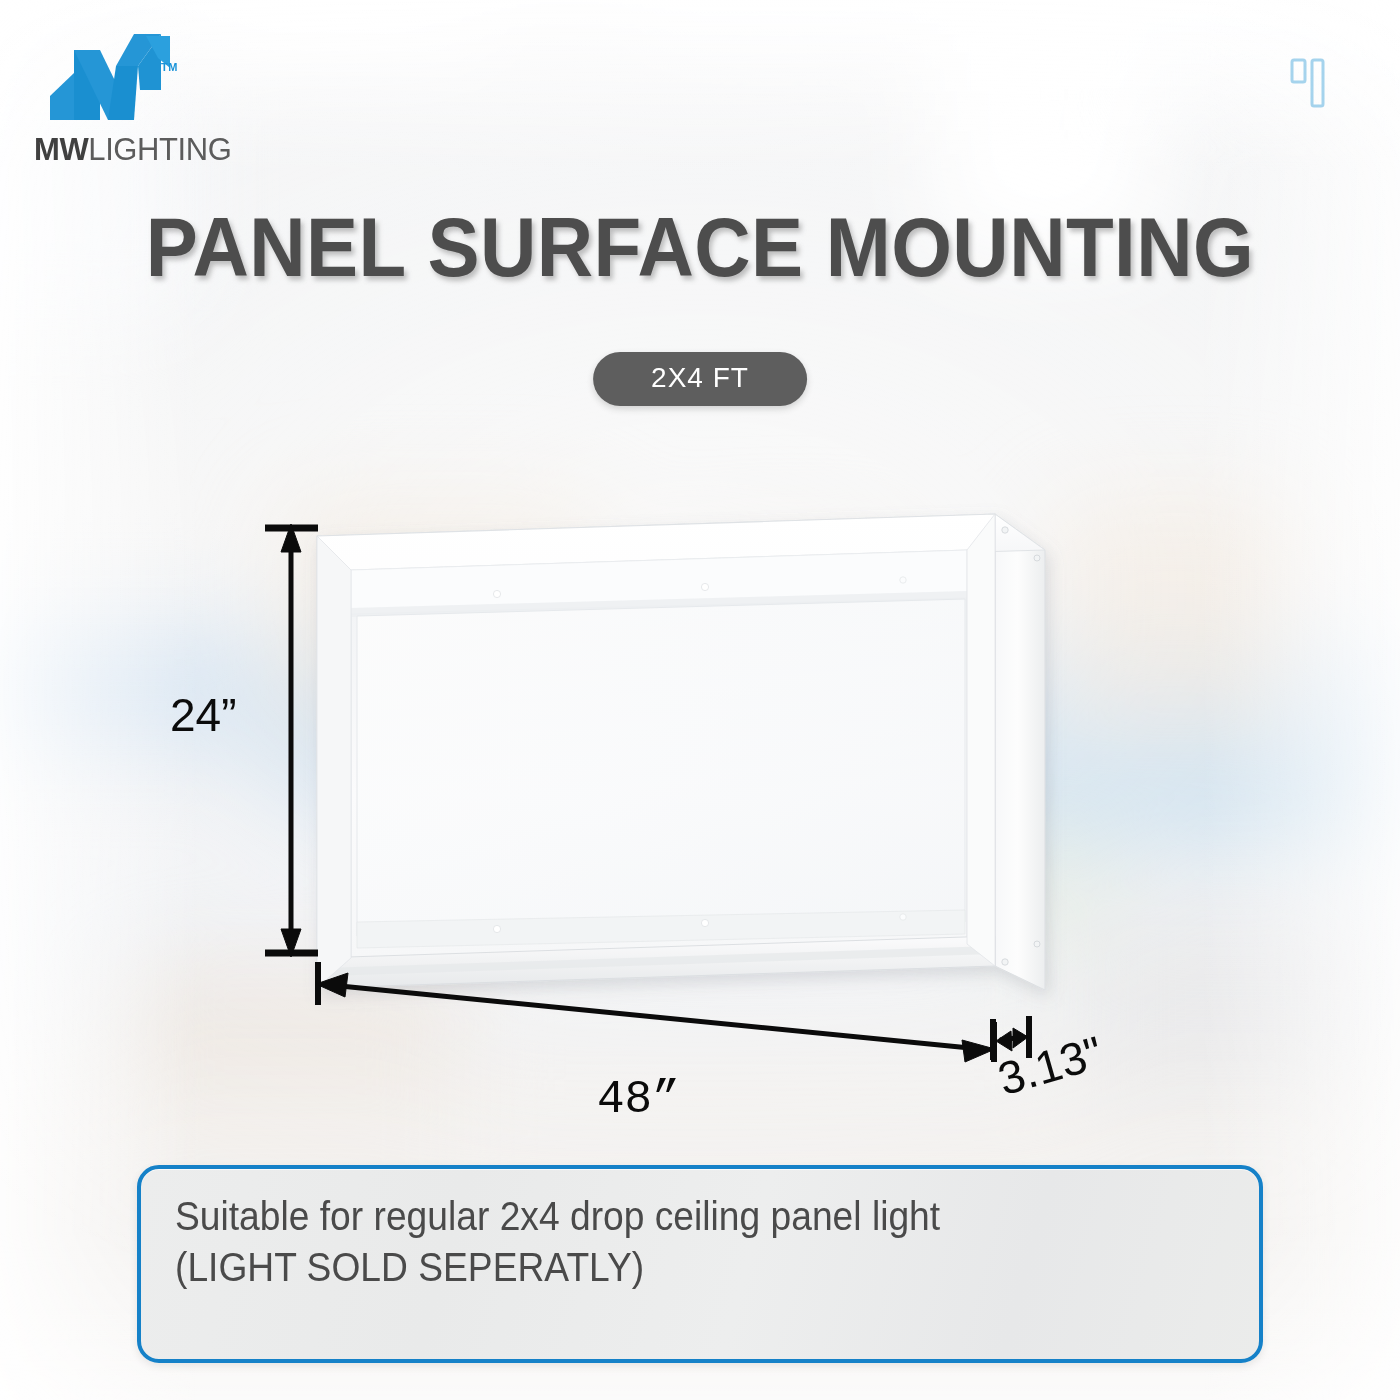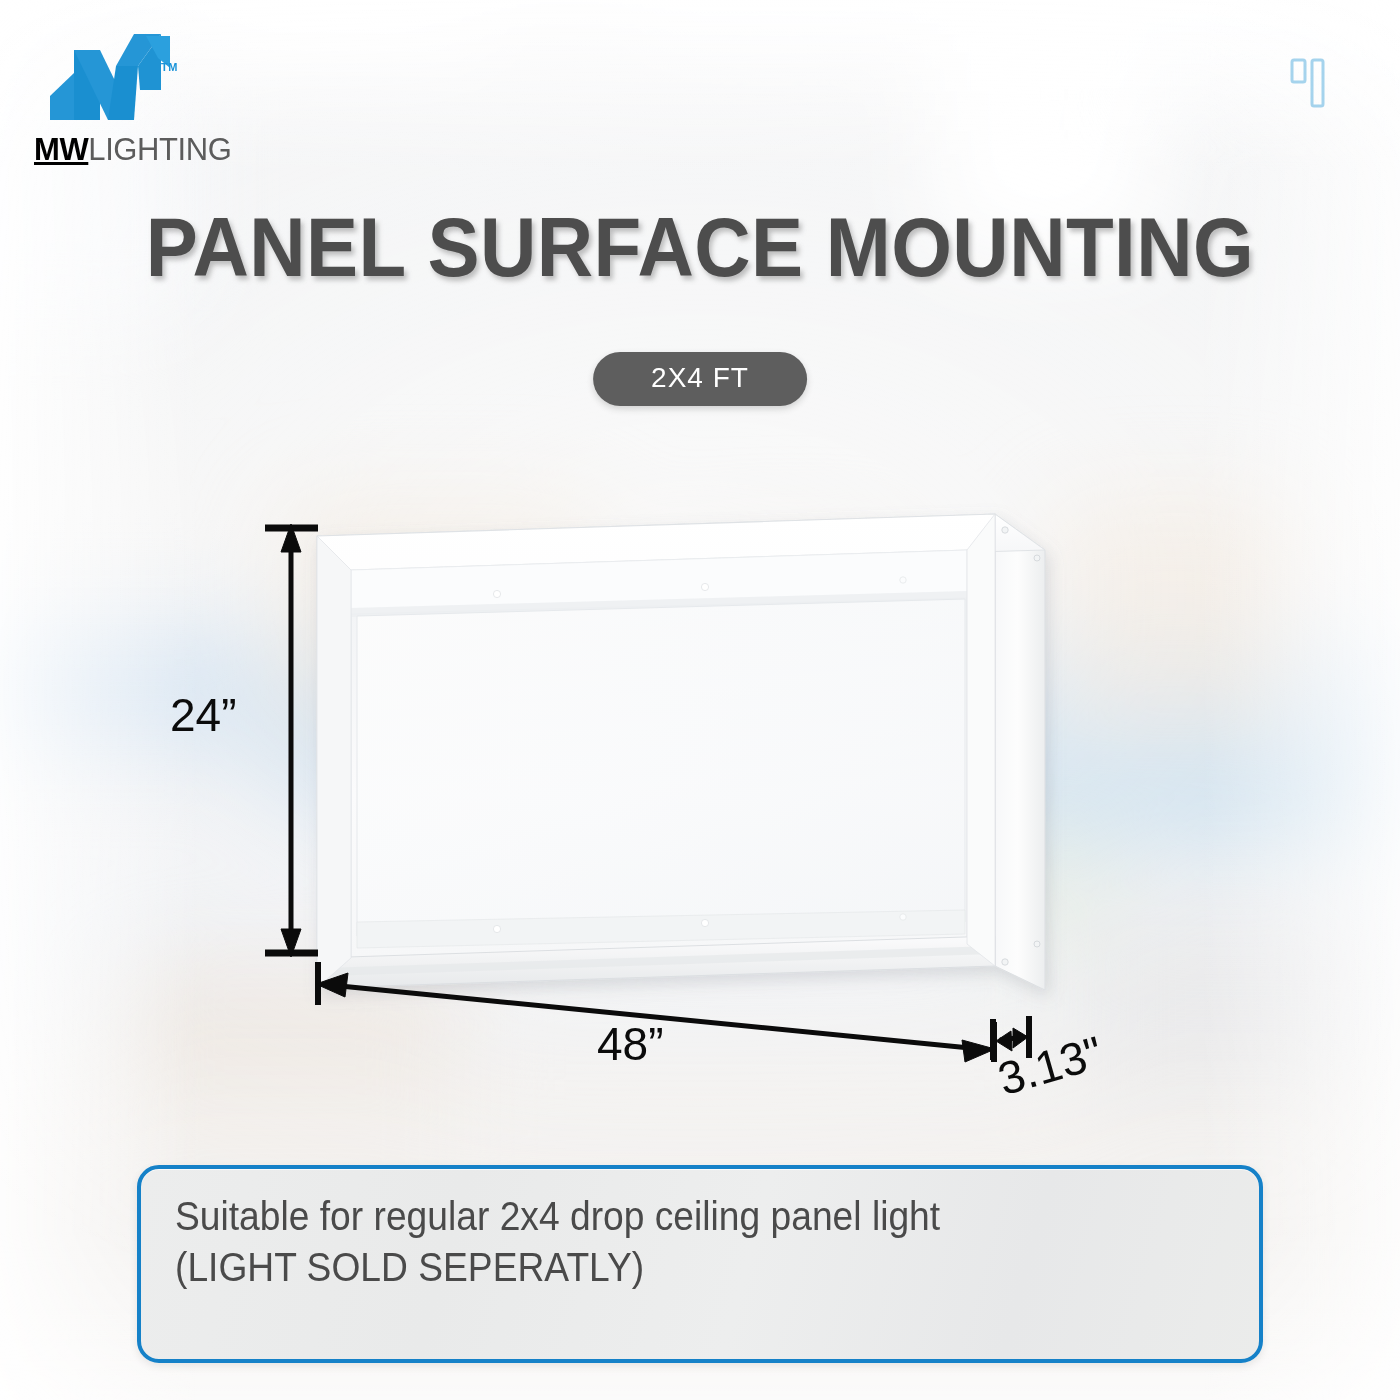--- a/index.html
+++ b/index.html
@@ -37,21 +37,21 @@
   #logo .mark{ position:absolute; left:0; top:0; }
   #logo .tm{
     position:absolute; left:131px; top:33px;
     font-size:11px; font-weight:700; color:#1a93d8; letter-spacing:.5px;
   }
   #logo .wordmark{
     position:absolute; left:4px; top:104px;
     font-size:31px; font-weight:700; letter-spacing:-0.4px; white-space:nowrap;
     font-family:"Liberation Sans", sans-serif;
   }
-  #logo .wm-blue{ color:#000000;text-decoration:underline; }
+  #logo .wm-blue{ color:#404040; }
   #logo .wm-gray{ color:#5c5c5c; font-weight:400;margin-top:12px; }
 
   
   #corner-mark{ position:absolute; right:48px; top:48px; width:66px; height:66px; opacity:.62; }
 
   
   #title{
     position:absolute; left:0; right:0; top:206px;
     text-align:center;
     font-size:83px; line-height:1;
@@ -79,21 +79,21 @@
   
   #dims{ position:absolute; inset:0; pointer-events:none; }
   #dims svg{ position:absolute; inset:0; width:1400px; height:1400px; overflow:visible; }
   .dim-label{
     position:absolute;
     font-family:"Liberation Sans", sans-serif;
     color:#0b0b0b;
     font-size:46px; line-height:1; white-space:nowrap;
   }
   #label-24{ left:170px; top:692px; }
-  #label-48{ left:597px; top:1021px; }
+  #label-48{ left:597px; top:1077px;font-family:Liberation Mono, monospace; }
   #label-313{ left:993px; top:1058px; transform:rotate(-16deg); transform-origin:left top; }
 
   
   #caption{
     position:absolute; left:137px; top:1165px; width:1126px; height:198px;
     border:4px solid #1581c8; border-radius:22px;
     background:linear-gradient(105deg,#eceded 0%,#e9eaea 28%,#edeeee 54%,#e7e8e9 78%,#ebeceb 100%);
     box-shadow:0 3px 9px rgba(0,0,0,.09), inset 0 1px 0 rgba(255,255,255,.7);
     padding:22px 34px 0;
     overflow:hidden;

